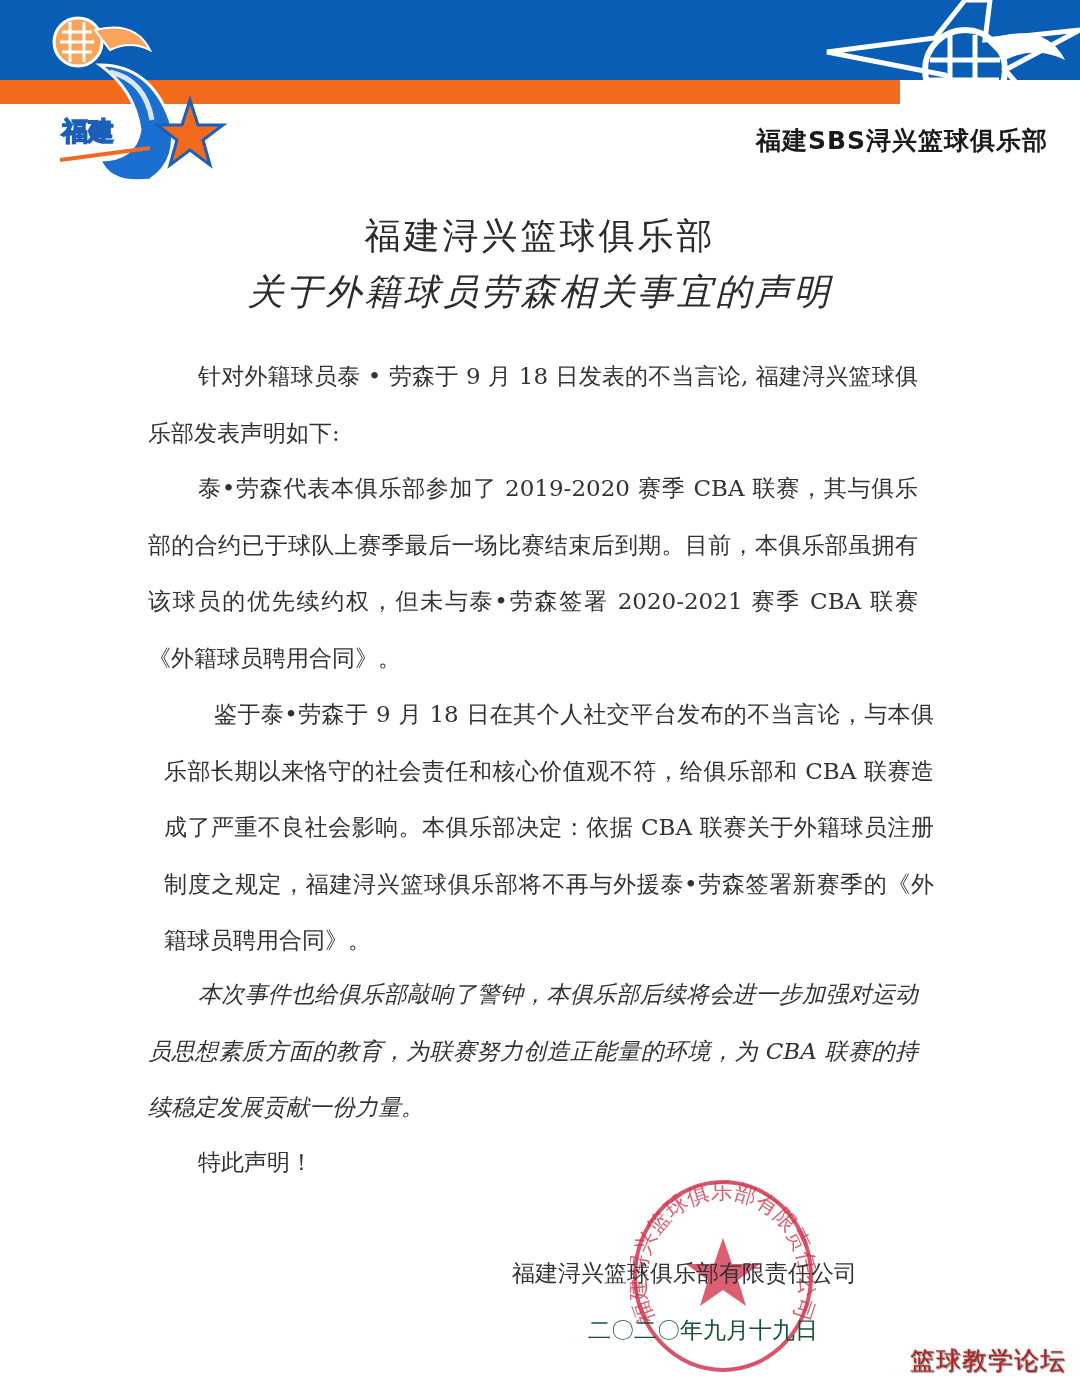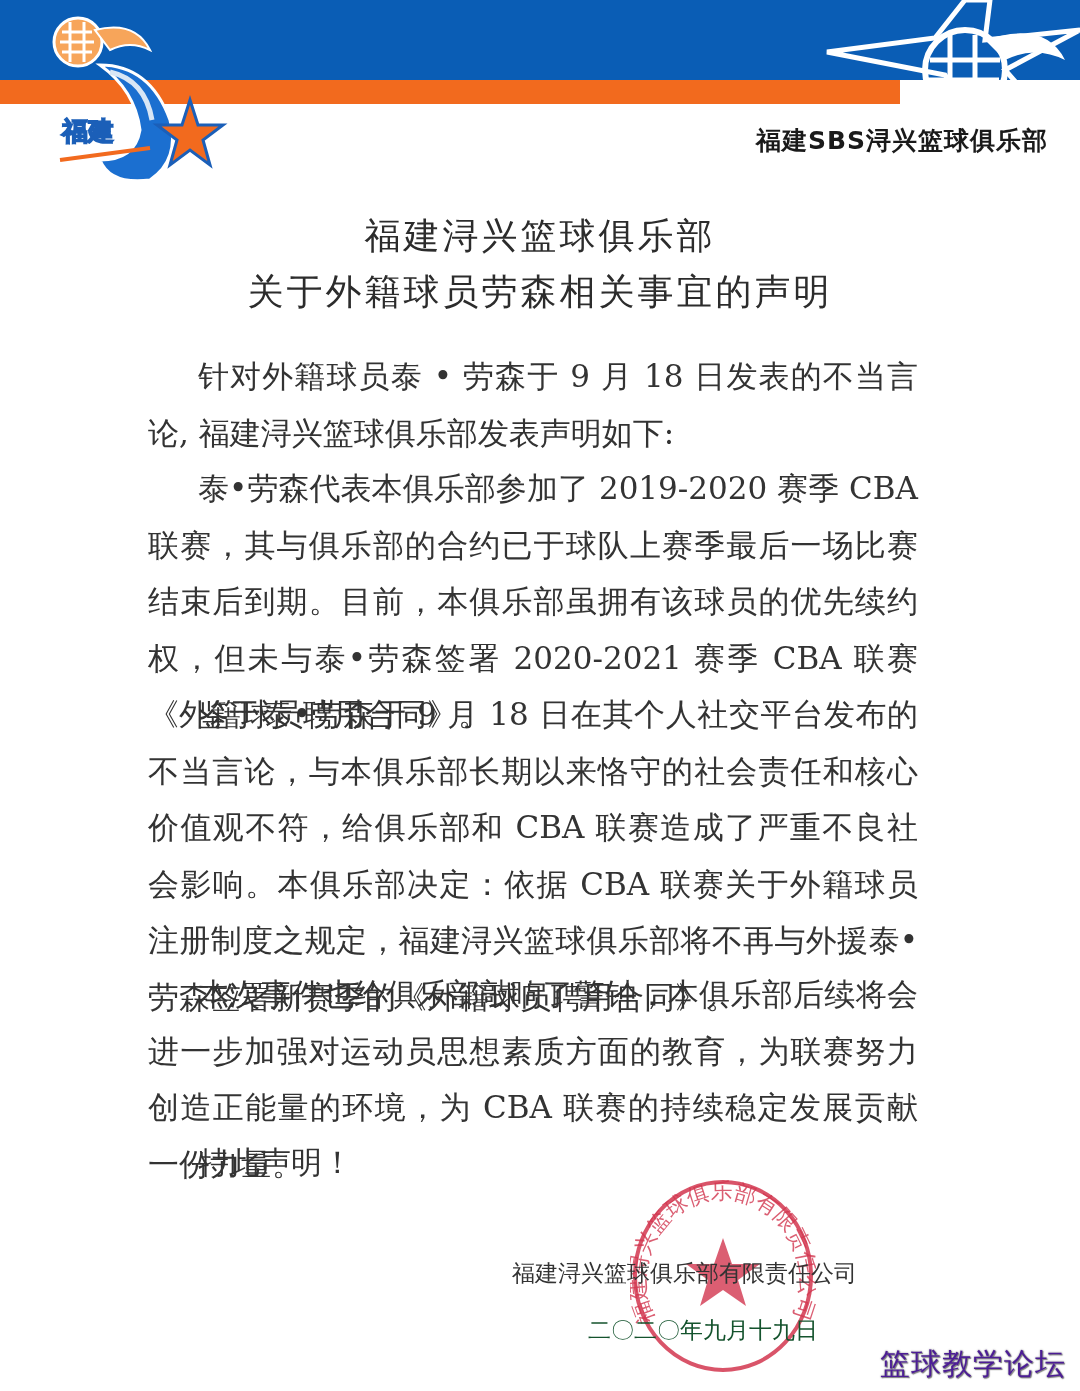--- a/index.html
+++ b/index.html
@@ -13,38 +13,38 @@
   .band-orange { position: absolute; left: 0; top: 80px; width: 900px; height: 24px; background: #f26a1e; }
   .logo-left { position: absolute; left: 40px; top: 10px; width: 190px; height: 180px; }
   .logo-right { position: absolute; left: 815px; top: 0; width: 265px; height: 104px; }
   .club-name {
     position: absolute; right: 32px; top: 124px;
     font-family: "DejaVu Sans", "Liberation Sans", sans-serif;
     font-weight: bold; font-size: 25px; color: #1a1a1a; letter-spacing: 1px; text-align: center;
   }
   .title { position: absolute; left: 0; width: 1080px; text-align: center; font-size: 36px; color: #2c2c2c; letter-spacing: 3px; }
   .title-1 { top: 212px; }
-  .title-2 { top: 268px; }
+  .title-2 { top: 268px; font-style: italic; }
   .para {
     position: absolute; left: 148px; width: 770px;
-    font-size: 31px; line-height: 56.5px; color: #333;
+    font-size: 23px; line-height: 56.5px; color: #333;
     text-indent: 50px; text-align: justify;
   }
   .p1 { top: 348px; }
   .p2 { top: 460px; }
-  .p3 { top: 686px; }
-  .p4 { top: 966px; }
+  .p3 { top: 686px; margin-left: 16px; }
+  .p4 { top: 966px; font-style: italic; }
   .p5 { top: 1134px; }
   .sign-org { position: absolute; left: 512px; top: 1258px; font-size: 23px; color: #333; }
   .sign-date { position: absolute; left: 588px; top: 1315px; font-size: 23px; color: #14532d; }
   .seal { position: absolute; left: 630px; top: 1176px; width: 186px; height: 200px; }
   .watermark {
     position: absolute; right: 14px; top: 1344px;
     font-family: "DejaVu Sans", "Liberation Sans", sans-serif;
-    font-size: 30px; color: #4c1d95; letter-spacing: 1px;
+    font-size: 25px; color: #b91c1c; letter-spacing: 1px;
     text-shadow: 0 0 2px #888, 1px 1px 1px #777;
   }
 </style>
 </head>
 <body>
 
 <div class="band-blue"></div>
 <div class="band-orange"></div>
 
 <svg class="logo-left" viewBox="0 0 190 180">

